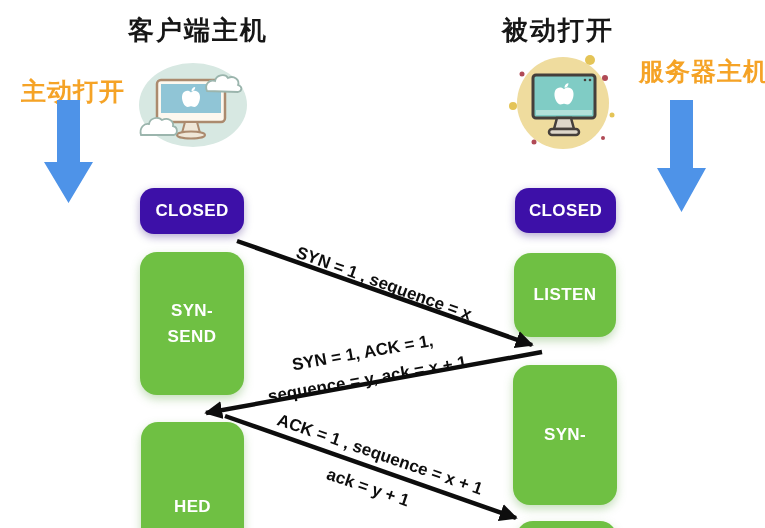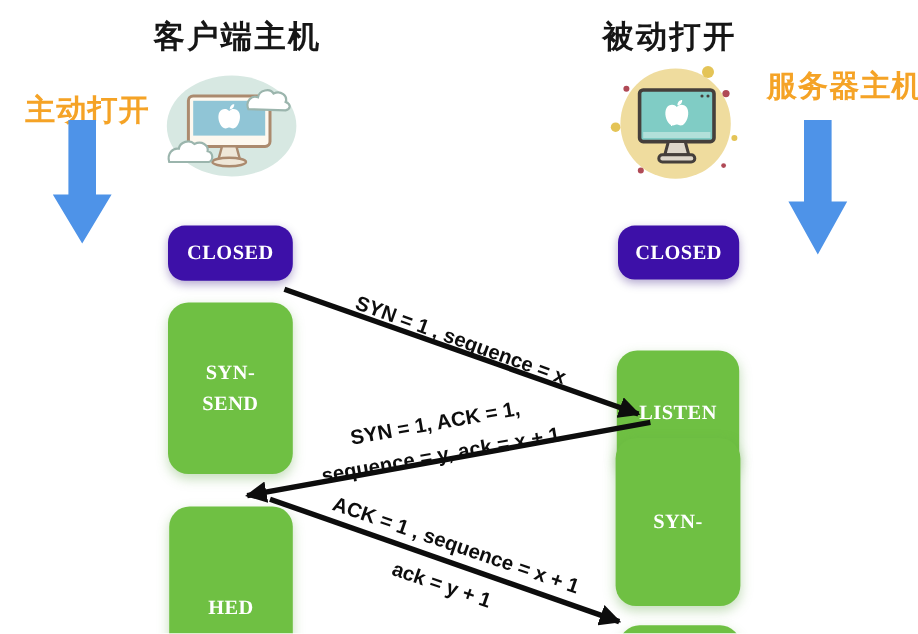--- a/index.html
+++ b/index.html
@@ -10,21 +10,21 @@
   .host-title{
     position:absolute;font-size:26px;font-weight:bold;color:#161616;
     letter-spacing:2px;white-space:nowrap;
   }
   .open-label{
     position:absolute;font-size:25px;font-weight:bold;color:var(--orange,#f5a326);
     letter-spacing:1px;white-space:nowrap;
   }
   .box{
     position:absolute;display:flex;flex-direction:column;align-items:center;justify-content:center;
-    color:#fff;font-weight:bold;font-size:17px;letter-spacing:.4px;text-align:left;line-height:26px;font-family:Liberation Serif, serif;
+    color:#fff;font-weight:bold;font-size:17px;letter-spacing:.4px;text-align:left;line-height:26px;
   }
   .box.purple{
     background:var(--purple,#3d10a8);border-radius:14px;
     box-shadow:0 3px 8px rgba(40,10,120,.35);
   }
   .box.green{
     background:var(--green,#6fc043);border-radius:17px;
     box-shadow:0 4px 10px rgba(90,160,60,.35);
   }
   .box span{display:block;}
@@ -94,21 +94,21 @@
     <span>SYN-</span>
     <span>SEND</span>
   </div>
   <div class="box green" style="left:141px;top:422px;width:103px;height:170px;">
     <span>HED</span>
   </div>
 
   <div class="box purple" style="left:515px;top:188px;width:101px;height:45px;">
     <span>CLOSED</span>
   </div>
-  <div class="box green" style="left:514px;top:253px;width:102px;height:104px;margin-top:39px;">
+  <div class="box green" style="left:514px;top:253px;width:102px;height:84px;">
     <span>LISTEN</span>
   </div>
   <div class="box green" style="left:513px;top:365px;width:104px;height:140px;">
     <span>SYN-</span>
   </div>
   <div class="box green" style="left:516px;top:521px;width:101px;height:40px;"></div>
 
   <svg class="arrow-layer" width="765" height="528" viewBox="0 0 765 528">
     <defs>
       <marker id="ah" viewBox="0 0 10 10" refX="9" refY="5" markerWidth="4" markerHeight="4" orient="auto-start-reverse">

